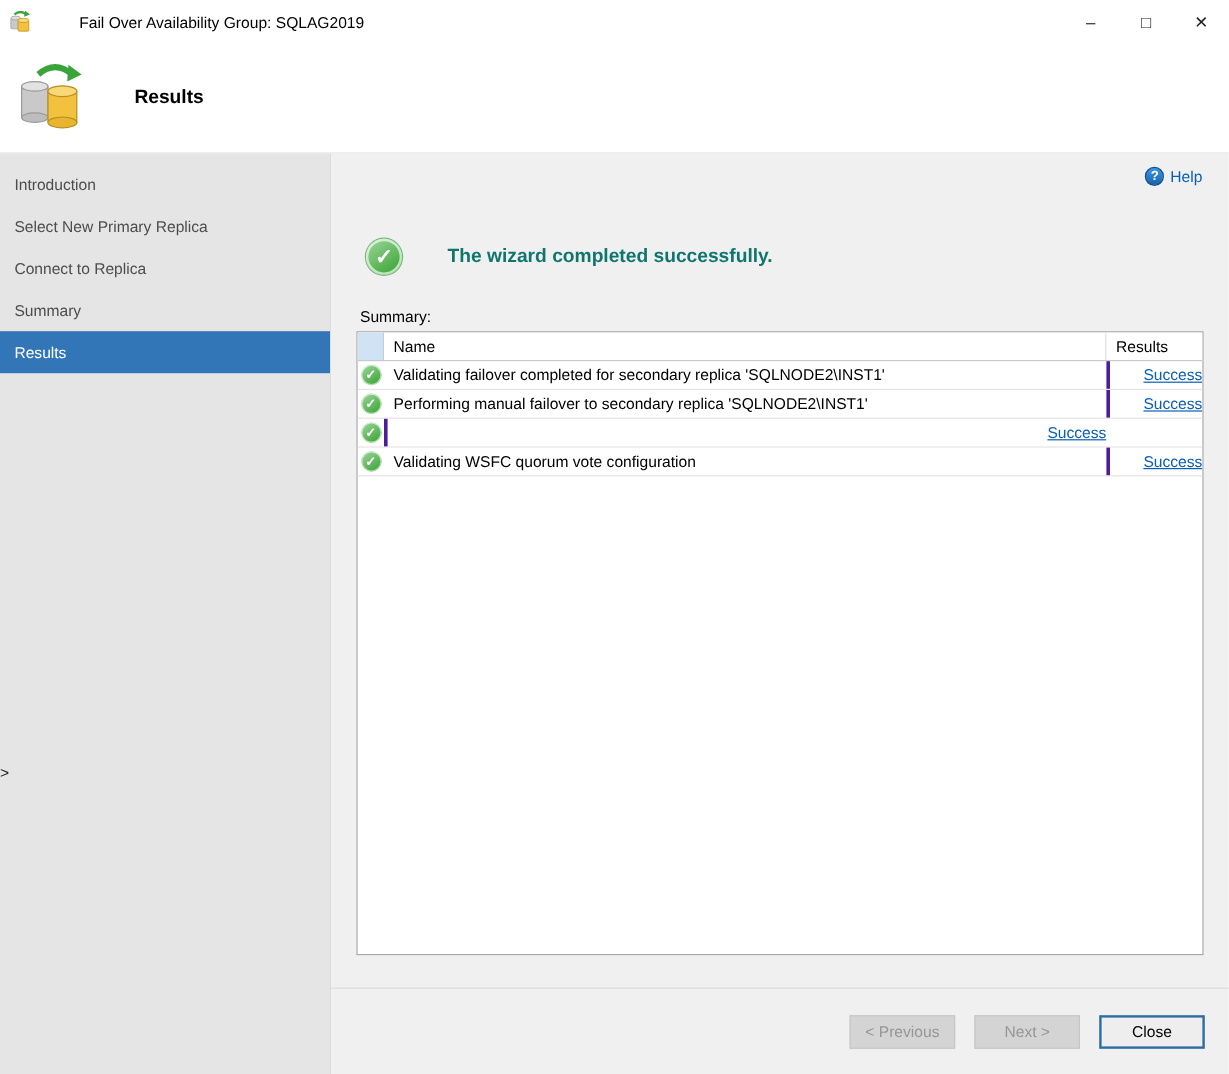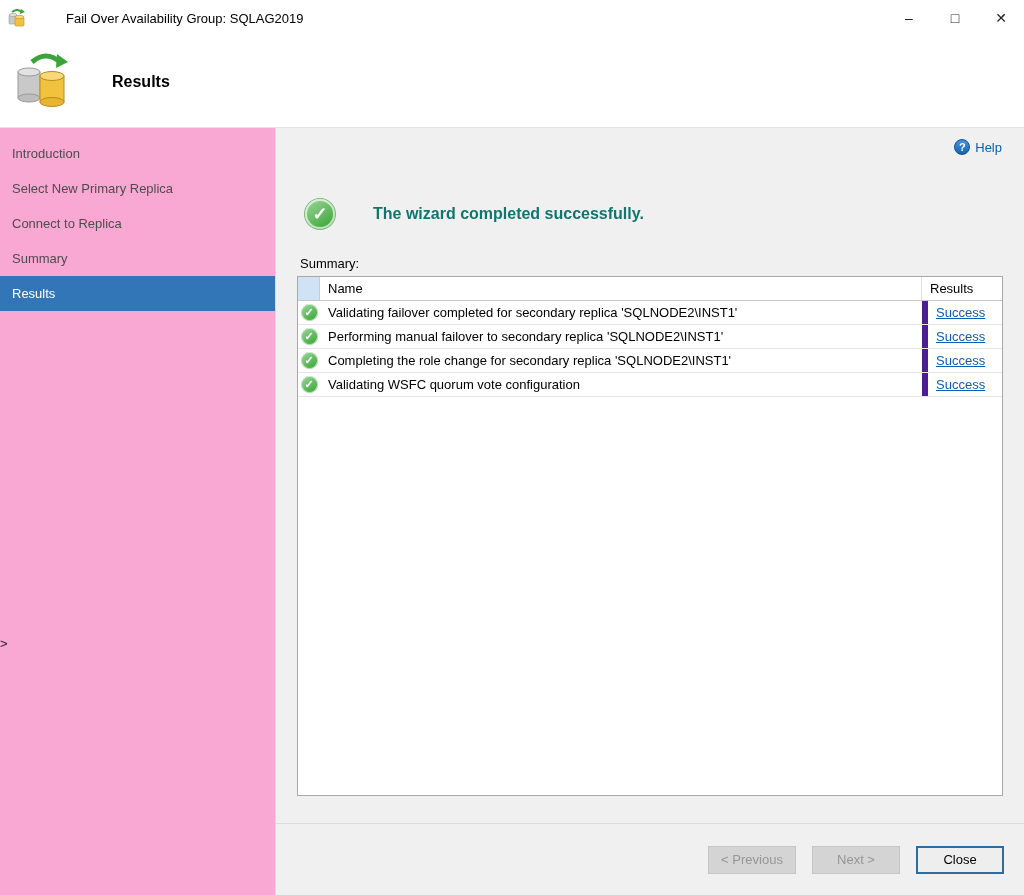--- a/index.html
+++ b/index.html
@@ -42,21 +42,21 @@
     border-bottom: 1px solid #e3e3e3;
   }
   .wiz-header .big-icon { width: 56px; height: 56px; margin-top: -4px; }
   .wiz-header .wiz-title { font-size: 16px; font-weight: bold; margin-left: 42px; color: #000; }
 
   
   .content { display: flex; height: 767px; }
 
   .sidebar {
     width: 276px;
-    background: #f9a8d4;
+    background: #e5e5e5;
     border-right: 1px solid #dcdcdc;
     padding-top: 8px;
     flex: 0 0 auto;
   }
   .side-item {
     height: 35px;
     display: flex;
     align-items: center;
     padding-left: 12px;
     color: #4d4d4d;
@@ -133,21 +133,21 @@
   .hdr-cell {
     display: flex; align-items: center;
     padding-left: 8px; color: #000;
     border-right: 1px solid #e0e0e0;
   }
   .hdr-cell:last-child { border-right: none; }
   .hdr-icon-cell { background: #cfe3f5; border-right: 1px solid #b9cfe4; }
   .grid-row { height: 24px; border-bottom: 1px solid #e4e4e4; }
   .cell { display: flex; align-items: center; padding-left: 8px; color: #000; overflow: hidden; white-space: nowrap; }
   .icon-cell { justify-content: center; padding-left: 0; }
-  .result-cell { border-left: 6px solid #4c1d95; }
+  .result-cell { border-left: 3px solid #4c1d95; justify-content: flex-end; }
   .row-check {
     width: 17px; height: 17px; border-radius: 50%;
     background: linear-gradient(145deg, #9fd89f, #33a02c);
     box-shadow: inset 0 0 0 1px rgba(255,255,255,0.6);
     color: #fff; font-size: 11px; font-weight: bold;
     display: flex; align-items: center; justify-content: center;
   }
   .success-link { color: #0a5fb4; text-decoration: underline; cursor: pointer; }
 
   
@@ -279,21 +279,20 @@
         <div class="cell">Performing manual failover to secondary replica 'SQLNODE2\INST1'</div>
         <div class="cell result-cell">
           <span class="success-link">Success</span>
         </div>
       </div>
 
       <div class="grid-row">
         <div class="cell icon-cell">
           <span class="row-check">✓</span>
         </div>
-        <div class="cell">Completing the role change for secondary replica 'SQLNODE2\INST1'</div>
         <div class="cell result-cell">
           <span class="success-link">Success</span>
         </div>
       </div>
 
       <div class="grid-row">
         <div class="cell icon-cell">
           <span class="row-check">✓</span>
         </div>
         <div class="cell">Validating WSFC quorum vote configuration</div>

